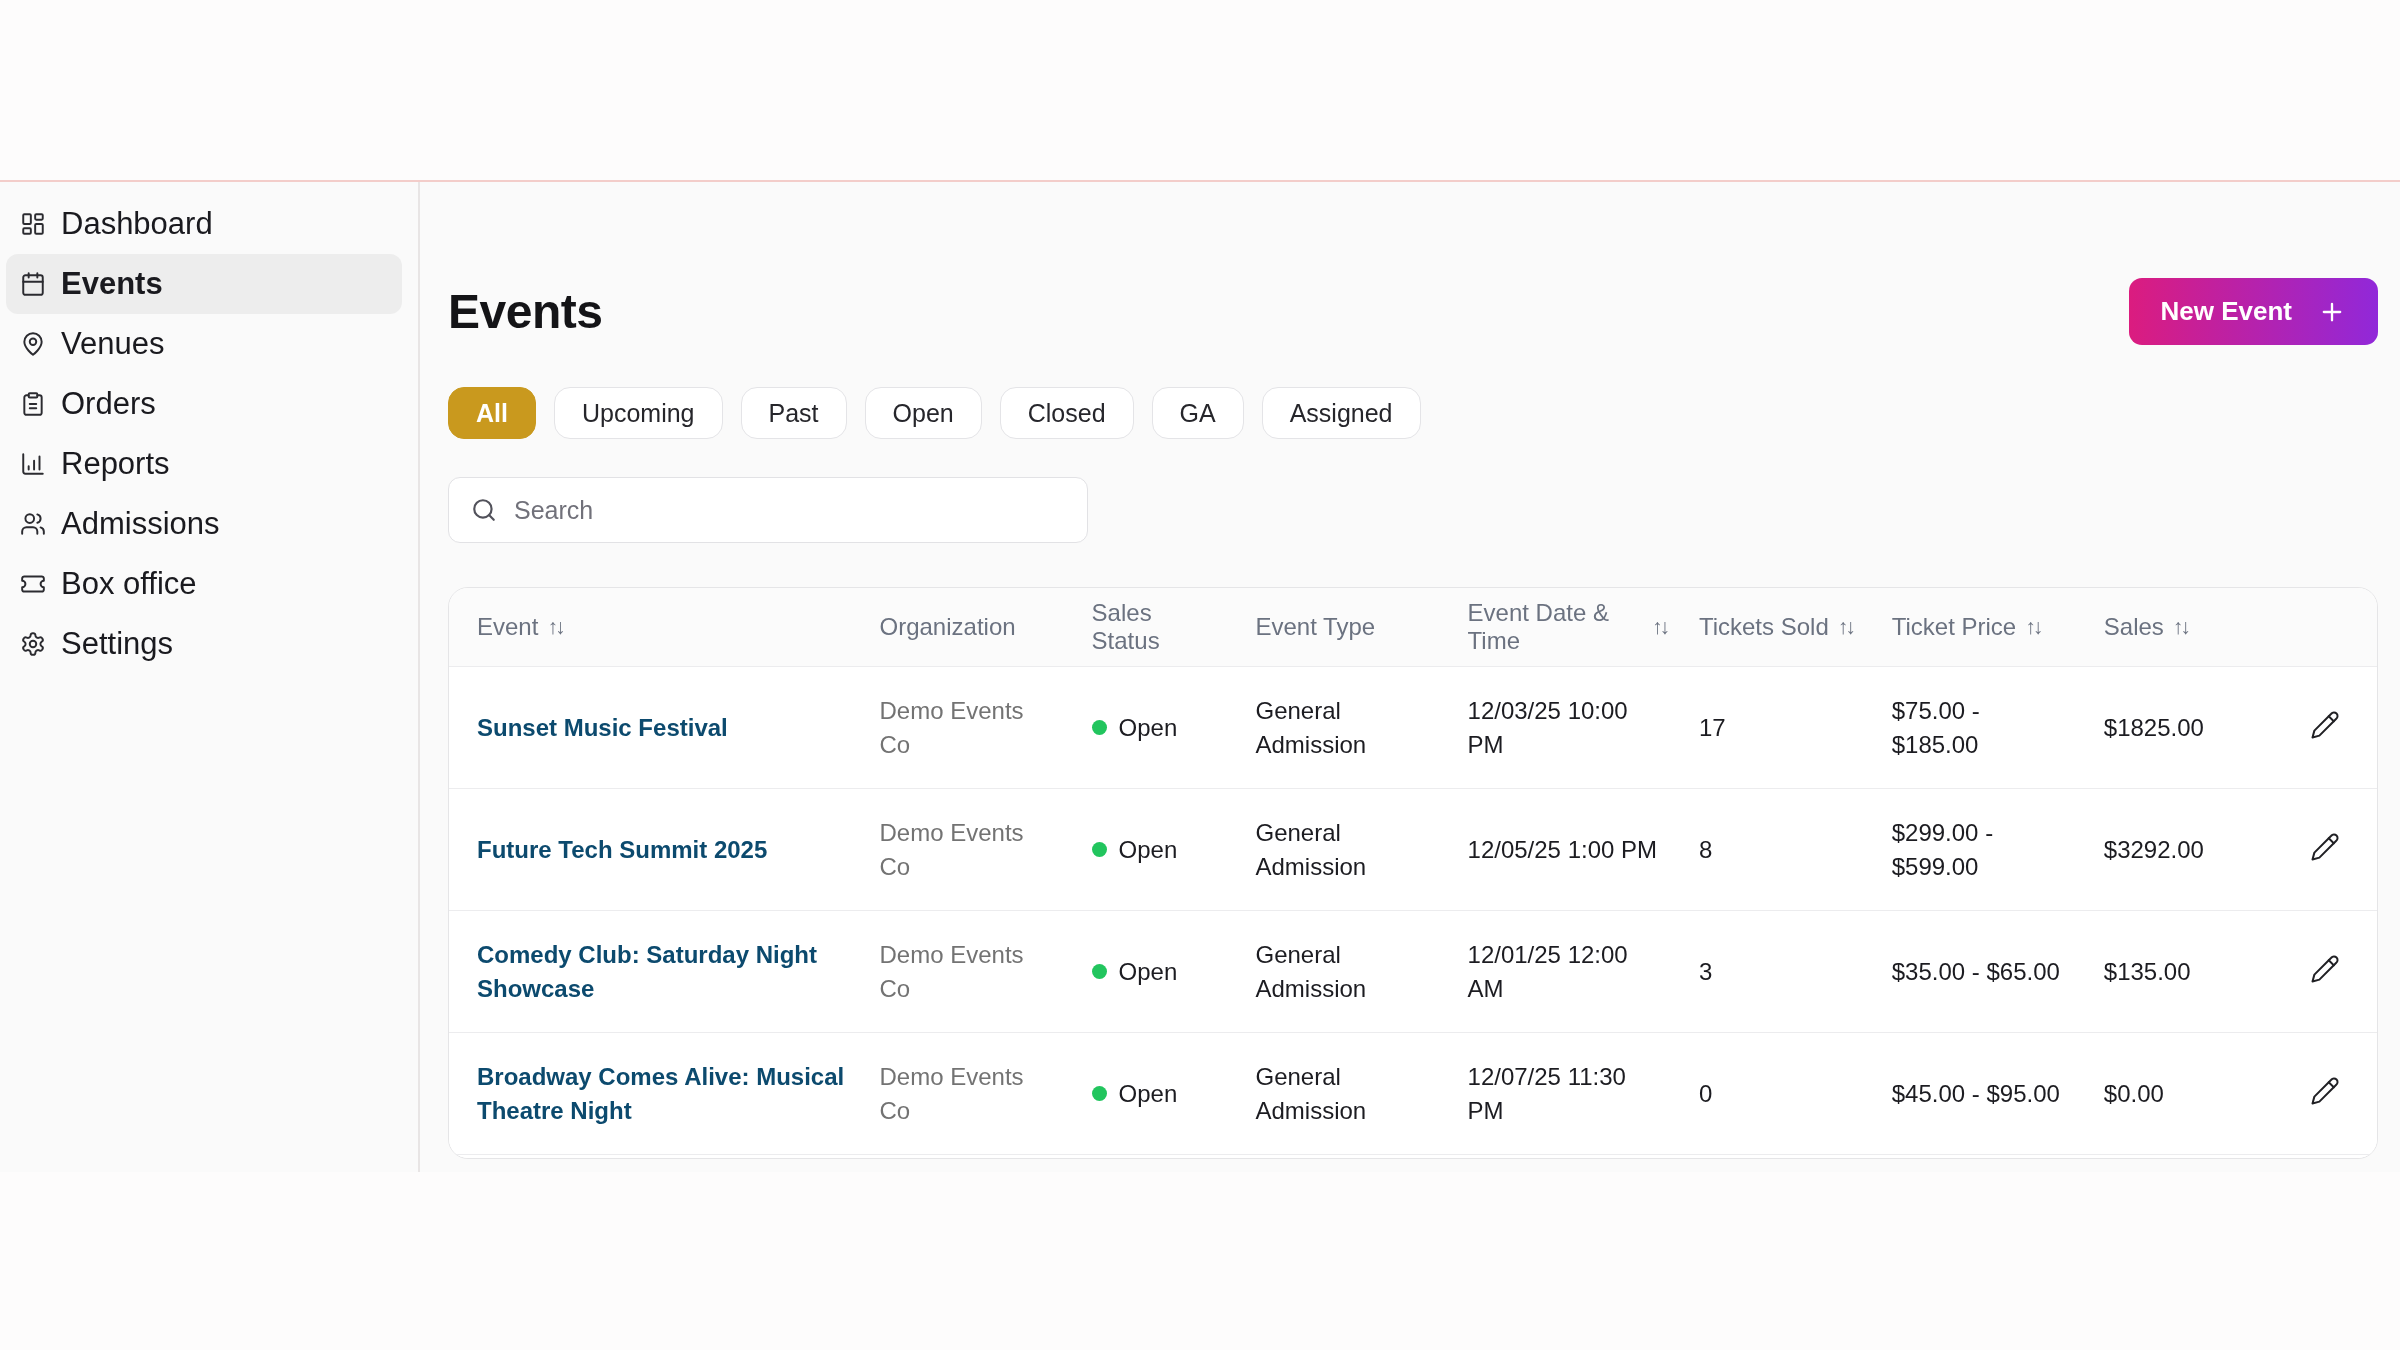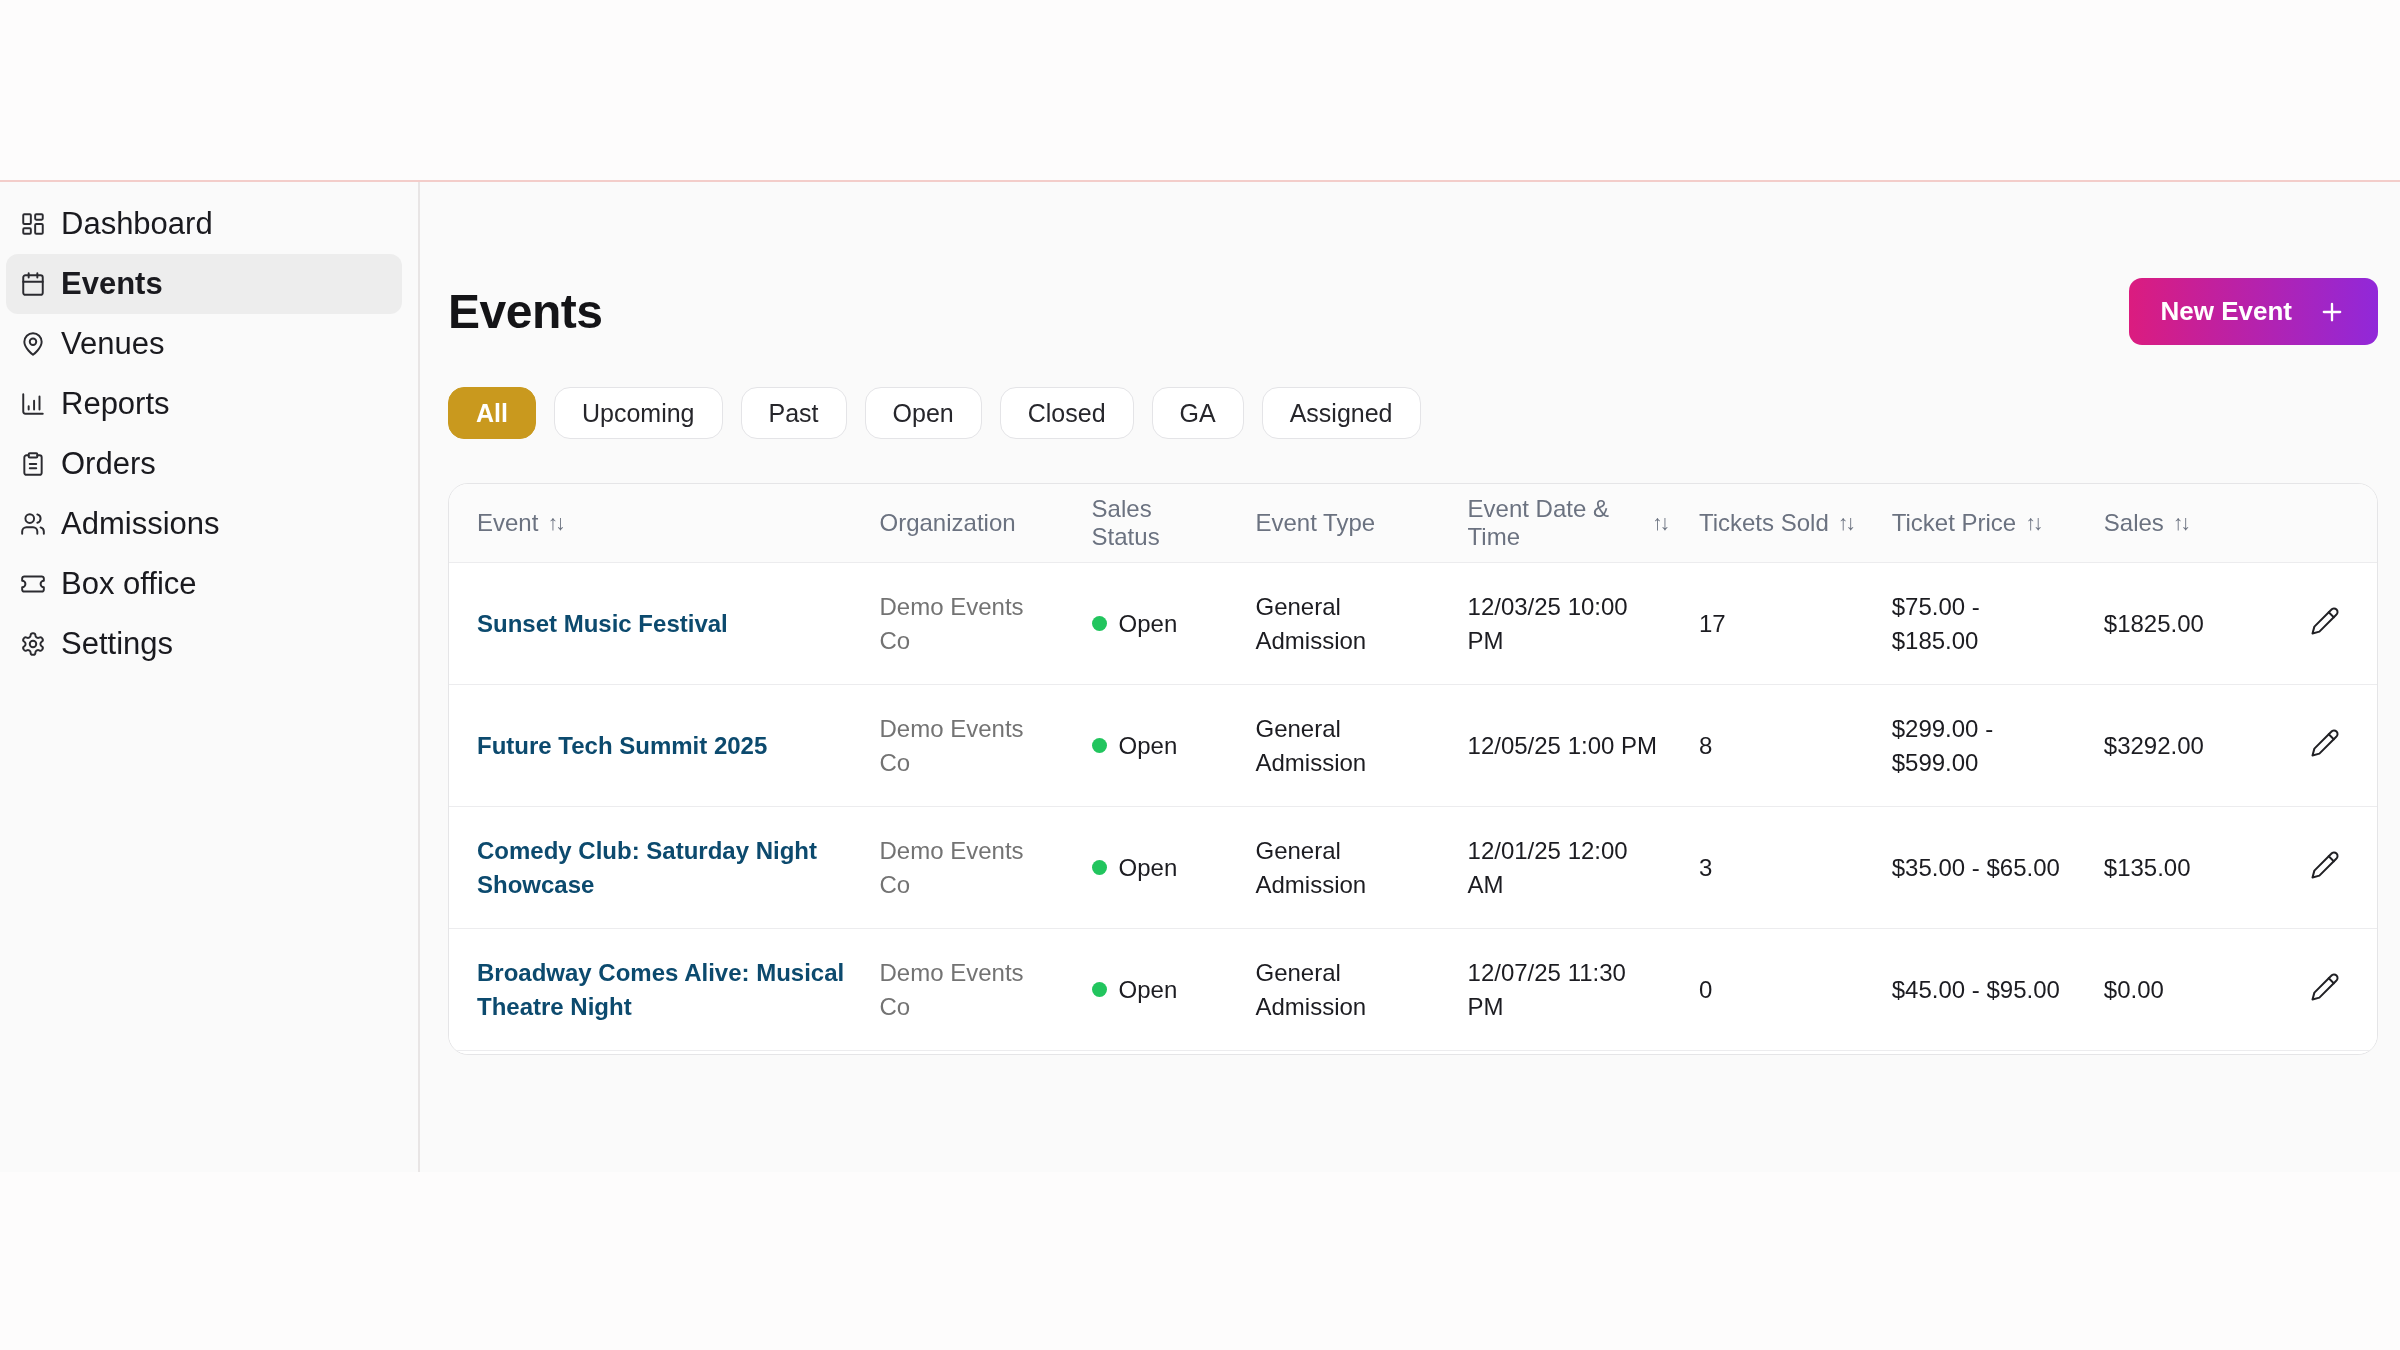--- a/index.html
+++ b/index.html
@@ -90,32 +90,32 @@
       </div>
       <div class="nav-item">
         <svg class="ic" viewBox="0 0 24 24" fill="none" stroke="currentColor" stroke-width="1.8" stroke-linecap="round" stroke-linejoin="round">
           <path d="M20 10c0 6-8 12-8 12s-8-6-8-12a8 8 0 0 1 16 0Z"></path>
           <circle cx="12" cy="10" r="3"></circle>
         </svg>
         <span class="nav-label">Venues</span>
       </div>
       <div class="nav-item">
         <svg class="ic" viewBox="0 0 24 24" fill="none" stroke="currentColor" stroke-width="1.8" stroke-linecap="round" stroke-linejoin="round">
-          <path d="M3 3v16a2 2 0 0 0 2 2h16"></path>
-          <path d="M8 17v-3M13 17V9M18 17V5"></path>
-        </svg>
-        <span class="nav-label">Reports</span>
-      </div>
-      <div class="nav-item">
-        <svg class="ic" viewBox="0 0 24 24" fill="none" stroke="currentColor" stroke-width="1.8" stroke-linecap="round" stroke-linejoin="round">
           <rect x="8" y="2" width="8" height="4" rx="1"></rect>
           <path d="M16 4h2a2 2 0 0 1 2 2v14a2 2 0 0 1-2 2H6a2 2 0 0 1-2-2V6a2 2 0 0 1 2-2h2"></path>
           <path d="M9 12h6M9 16h6"></path>
         </svg>
         <span class="nav-label">Orders</span>
+      </div>
+      <div class="nav-item">
+        <svg class="ic" viewBox="0 0 24 24" fill="none" stroke="currentColor" stroke-width="1.8" stroke-linecap="round" stroke-linejoin="round">
+          <path d="M3 3v16a2 2 0 0 0 2 2h16"></path>
+          <path d="M8 17v-3M13 17V9M18 17V5"></path>
+        </svg>
+        <span class="nav-label">Reports</span>
       </div>
       <div class="nav-item">
         <svg class="ic" viewBox="0 0 24 24" fill="none" stroke="currentColor" stroke-width="1.8" stroke-linecap="round" stroke-linejoin="round">
           <path d="M16 21v-2a4 4 0 0 0-4-4H6a4 4 0 0 0-4 4v2"></path>
           <circle cx="9" cy="7" r="4"></circle>
           <path d="M22 21v-2a4 4 0 0 0-3-3.87"></path>
           <path d="M16 3.13a4 4 0 0 1 0 7.75"></path>
         </svg>
         <span class="nav-label">Admissions</span>
       </div>
@@ -148,20 +148,27 @@
     <div class="filters">
         <button class="chip active">All</button>
         <button class="chip">Upcoming</button>
         <button class="chip">Past</button>
         <button class="chip">Open</button>
         <button class="chip">Closed</button>
         <button class="chip">GA</button>
         <button class="chip">Assigned</button>
       </div>
 
+    <div class="searchbox">
+      <svg class="ic" viewBox="0 0 24 24" fill="none" stroke="currentColor" stroke-width="2" stroke-linecap="round" stroke-linejoin="round">
+          <circle cx="11" cy="11" r="8"></circle>
+          <path d="m21 21-4.35-4.35"></path>
+        </svg>
+      <input value="" placeholder="Search" style="">
+    </div>
 
     <div class="table-card">
       <table>
         <colgroup>
           <col style="width:21.5%">
             <col style="width:11%">
             <col style="width:8.5%">
           <col style="width:11%">
             <col style="width:12%">
             <col style="width:10%">

